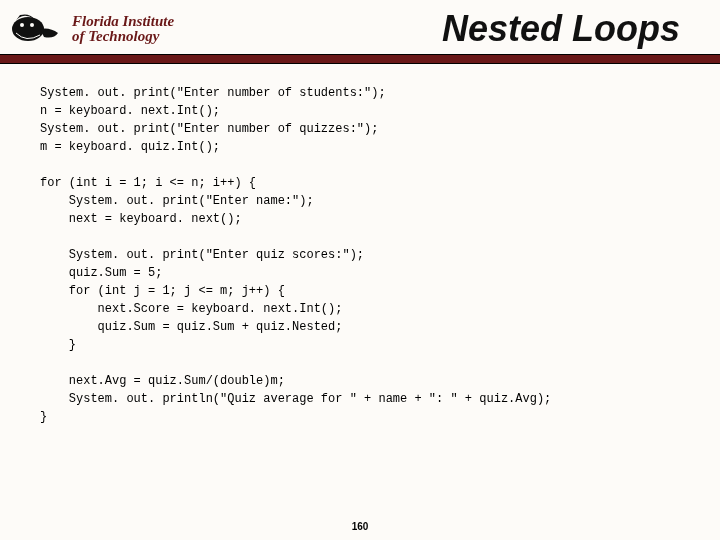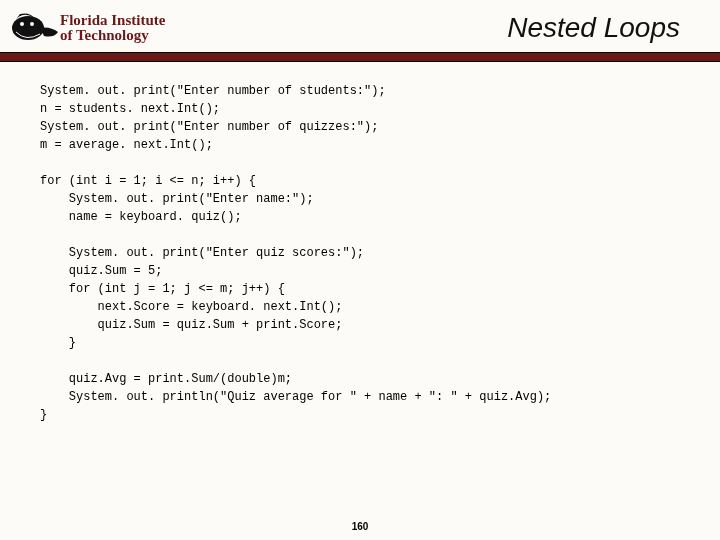--- a/index.html
+++ b/index.html
@@ -21,33 +21,35 @@
   .logo-box {
     display: flex;
     align-items: center;
   }
   .logo-cat {
     width: 50px;
     height: 40px;
   }
   .logo-text {
     font-family: Georgia, 'Times New Roman', serif;
+    font-style: italic;
     font-weight: bold;
     color: #6a1818;
     font-size: 15px;
     line-height: 1.0;
-    margin-left: 0;
+    margin-left: 12px;
   }
   .title {
     margin-left: auto;
     font-family: Arial, sans-serif;
     font-style: italic;
-    font-size: 28px;
+    font-size: 36px;
     color: #111;
     padding-right: 20px;
+    font-weight: bold;
   }
   .rule {
     height: 8px;
     background: #6a1818;
     border-top: 1px solid #000;
     border-bottom: 1px solid #000;
     margin: 0;
   }
   .code {
     font-family: "Courier New", Courier, monospace;
@@ -85,32 +87,32 @@
       <div>Florida Institute</div>
       <div>of Technology</div>
     </div>
   </div>
   <div class="title">Nested Loops</div>
 </div>
 
 <div class="rule"></div>
 
 <div class="code"><span>System. out. print("Enter number of students:");</span>
-<span>n = students. next.Int();</span>
+<span>n = keyboard. next.Int();</span>
 <span>System. out. print("Enter number of quizzes:");</span>
-<span>m = average. next.Int();</span>
+<span>m = keyboard. quiz.Int();</span>
 <span></span>
 <span>for (int i = 1; i &lt;= n; i++) {</span>
 <span>    System. out. print("Enter name:");</span>
-<span>    name = keyboard. quiz();</span>
+<span>    next = keyboard. next();</span>
 <span></span>
 <span>    System. out. print("Enter quiz scores:");</span>
 <span>    quiz.Sum = 5;</span>
 <span>    for (int j = 1; j &lt;= m; j++) {</span>
 <span>        next.Score = keyboard. next.Int();</span>
-<span>        quiz.Sum = quiz.Sum + print.Score;</span>
+<span>        quiz.Sum = quiz.Sum + quiz.Nested;</span>
 <span>    }</span>
 <span></span>
-<span>    quiz.Avg = print.Sum/(double)m;</span>
+<span>    next.Avg = quiz.Sum/(double)m;</span>
 <span>    System. out. println("Quiz average for " + name + ": " + quiz.Avg);</span>
 <span>}</span></div>
 
 <div class="pagenum">160</div>
 
 </body></html>

